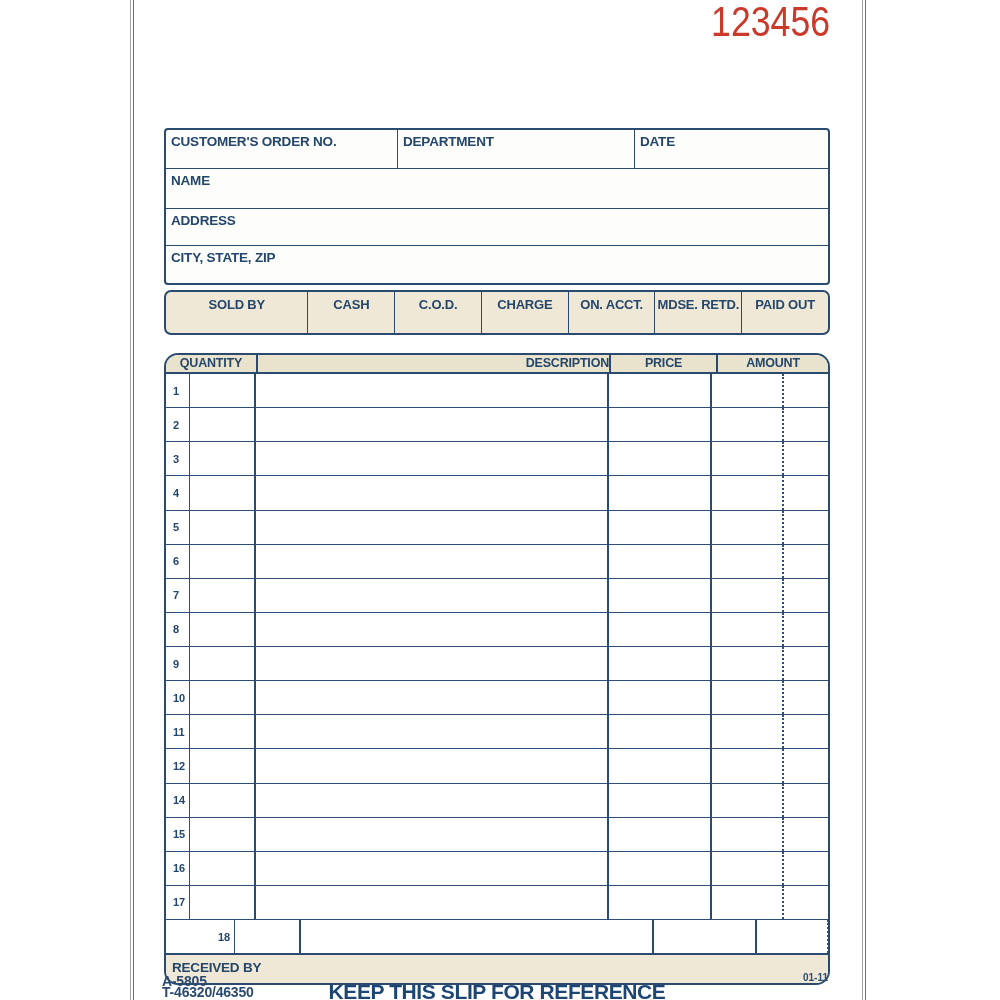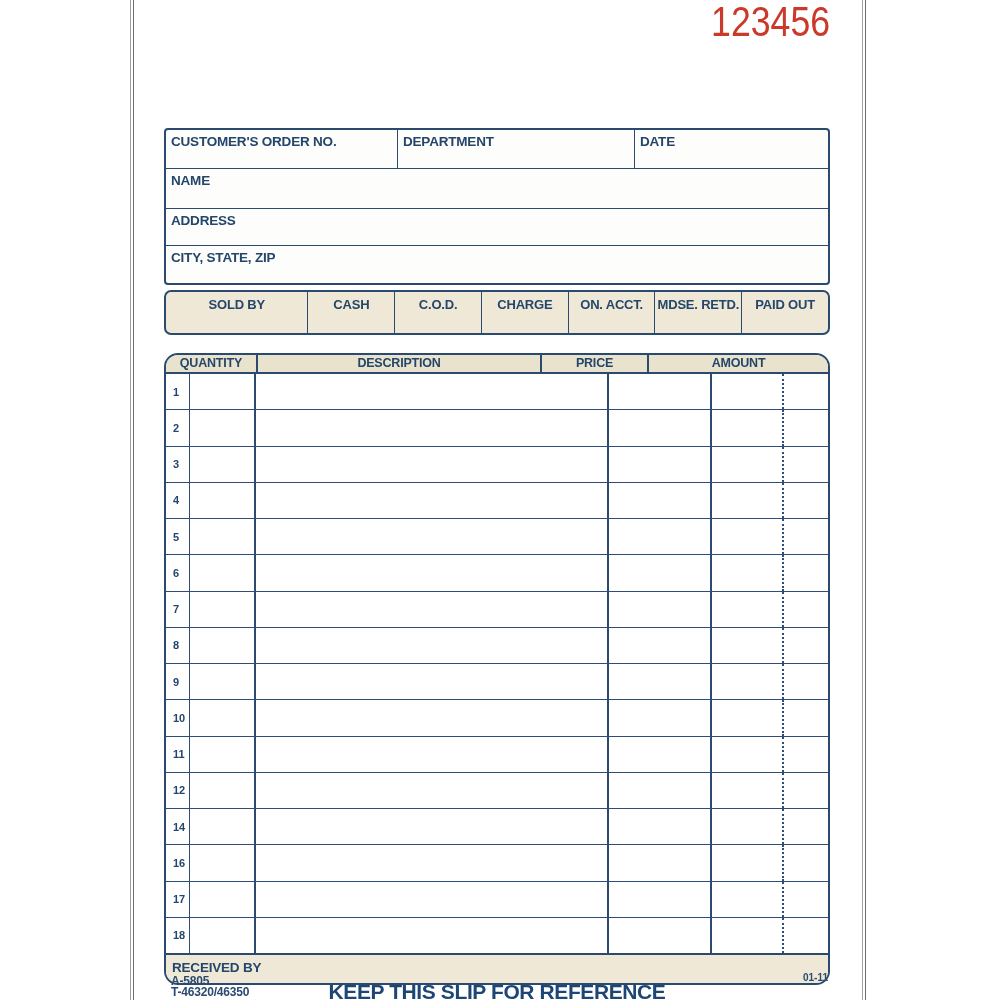--- a/index.html
+++ b/index.html
@@ -63,27 +63,27 @@
   .thead {
     height:19px; background:#e9e2cc; border-bottom:2px solid #2b4a70;
     display:flex; box-sizing:border-box; flex:0 0 auto;
   }
   .th {
     box-sizing:border-box; text-align:center; font-size:12.5px; font-weight:bold;
     color:#24466b; padding-top:1px; letter-spacing:-0.2px;
   }
   .th + .th { border-left:2px solid #2b4a70; }
   .th-qty   { width:90px; }
-  .th-desc  { width:284px; }
+  .th-desc  { width:353px;text-align:right; }
   .th-price { width:107px; }
   .th-amt   { flex:1; }
 
   .tbody { flex:1; display:flex; flex-direction:column; }
   .trow { flex:1; display:flex; box-sizing:border-box; border-bottom:1.6px solid #2e4d78; }
-  .trow:last-child { border-bottom:none; }
+  .trow:last-child { border-bottom:none;padding-left:45px; }
   .tc { box-sizing:border-box; height:100%; }
   .c-num {
     width:24px; border-right:1.6px solid #2e4d78;
     display:flex; align-items:center; padding-left:7px;
     font-size:11px; font-weight:bold; color:#24466b;
   }
   .c-qty   { width:66px; border-right:2px solid #2b4a70; }
   .c-desc  { width:353px; border-right:2px solid #2b4a70; }
   .c-price { width:103px; border-right:2px solid #2b4a70; }
   .c-amt   { flex:1; position:relative; }
@@ -93,22 +93,22 @@
   }
 
   .received {
     height:30px; flex:0 0 auto; background:#efe8d6;
     border-top:2px solid #2b4a70; box-sizing:border-box;
     padding:3px 0 0 6px;
   }
 
   
   .codes {
-    position:absolute; left:171px; top:976px;
-    font-size:12px; line-height:10.5px; font-weight:bold; color:#2b4a70;
+    position:absolute; left:162px; top:976px;
+    font-size:14px; line-height:10.5px; font-weight:bold; color:#2b4a70;
     letter-spacing:-0.2px;
   }
   .slogan {
     position:absolute; left:164px; width:666px; top:980px; text-align:center;
     font-size:21px; font-weight:bold; color:#1d4674; letter-spacing:-0.4px;
   }
   .date-code {
     position:absolute; right:172px; top:972px;
     font-size:10px; font-weight:bold; color:#2b4a70;
   }
@@ -275,20 +275,29 @@
       <div class="trow">
         <div class="tc c-num">14</div>
         <div class="tc c-qty"></div>
         <div class="tc c-desc"></div>
         <div class="tc c-price"></div>
         <div class="tc c-amt">
           <div class="cents-rule"></div>
         </div>
       </div>
       <div class="trow">
+        <div class="tc c-num">15</div>
+        <div class="tc c-qty"></div>
+        <div class="tc c-desc"></div>
+        <div class="tc c-price"></div>
+        <div class="tc c-amt">
+          <div class="cents-rule"></div>
+        </div>
+      </div>
+      <div class="trow">
         <div class="tc c-num">16</div>
         <div class="tc c-qty"></div>
         <div class="tc c-desc"></div>
         <div class="tc c-price"></div>
         <div class="tc c-amt">
           <div class="cents-rule"></div>
         </div>
       </div>
       <div class="trow">
         <div class="tc c-num">17</div>

